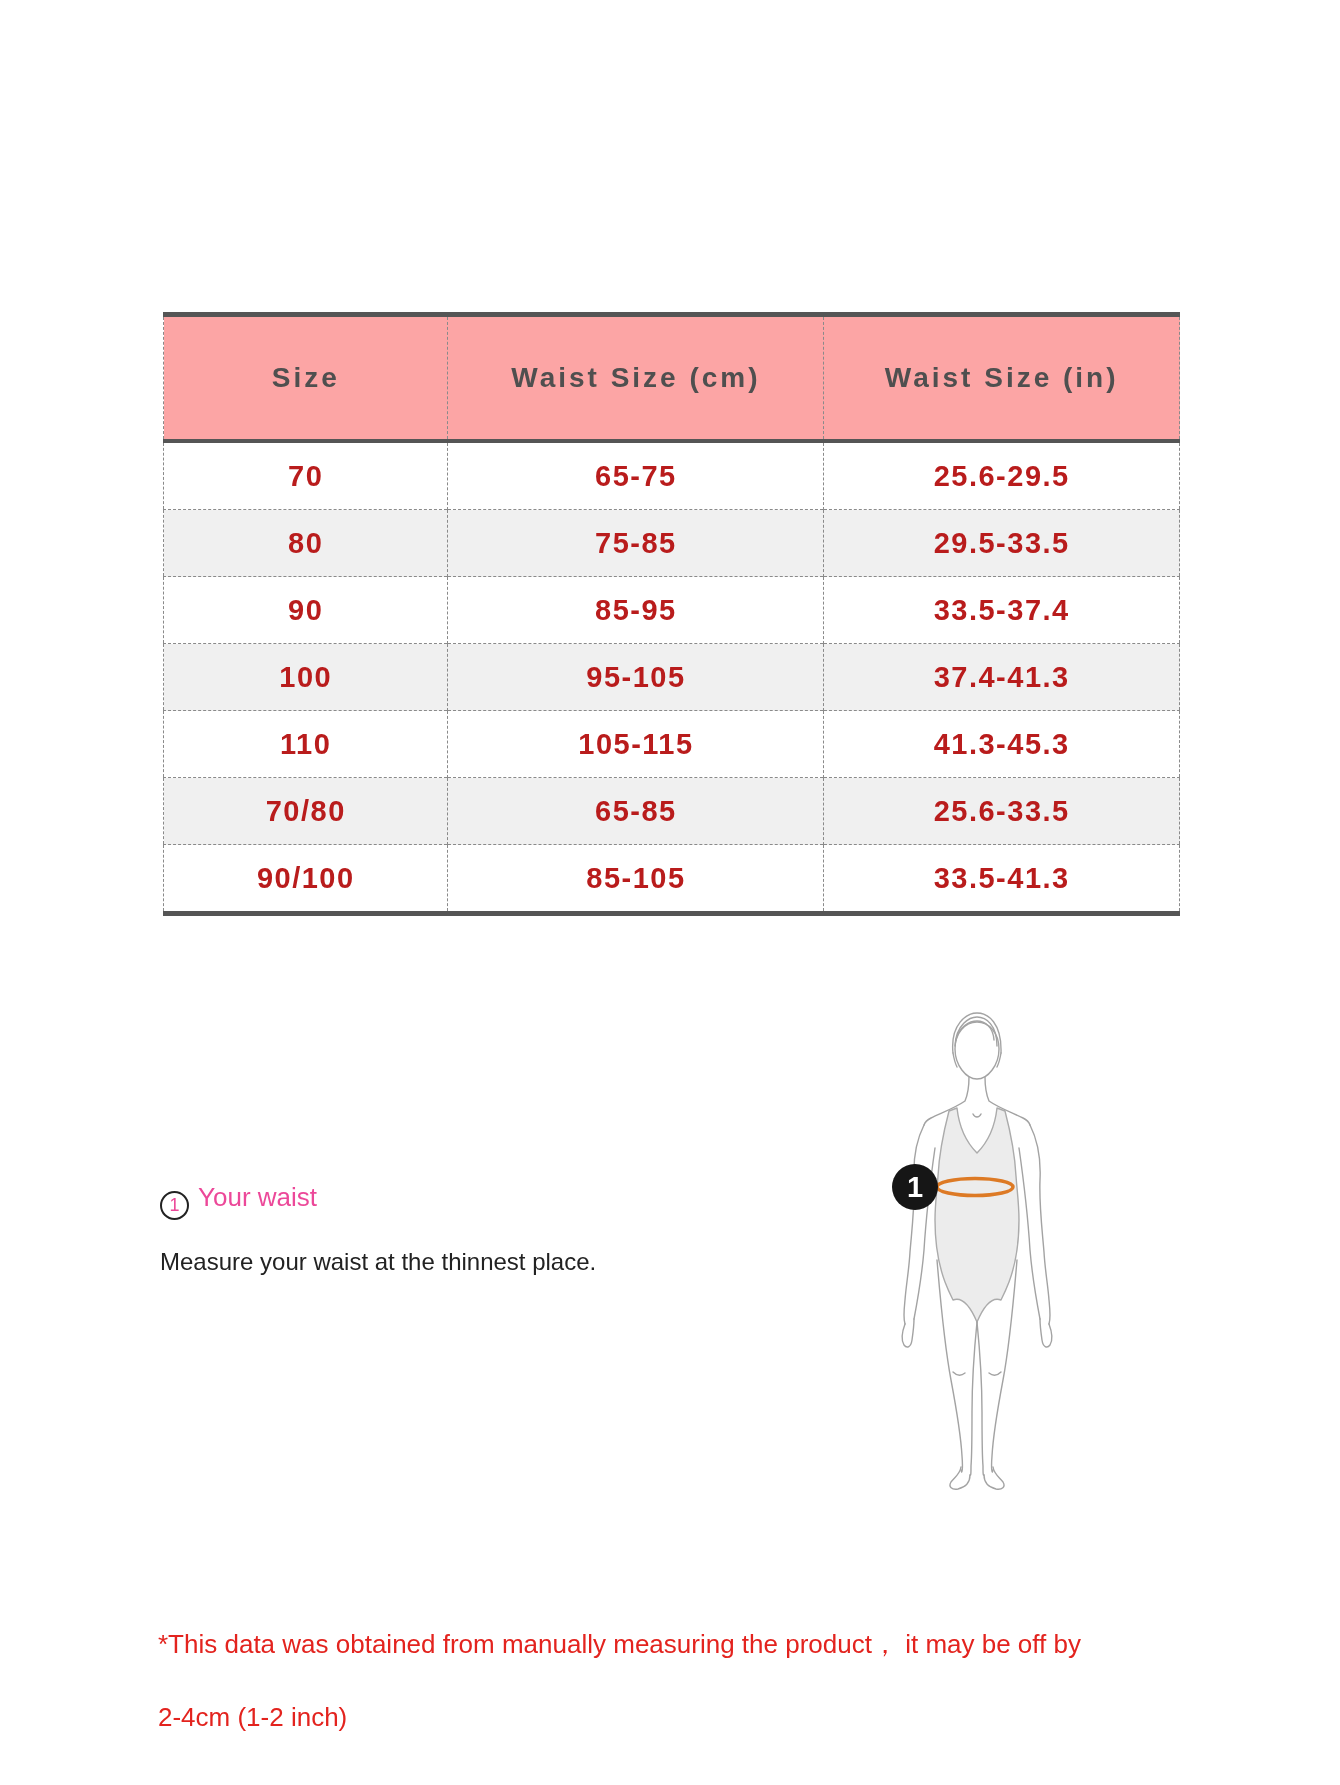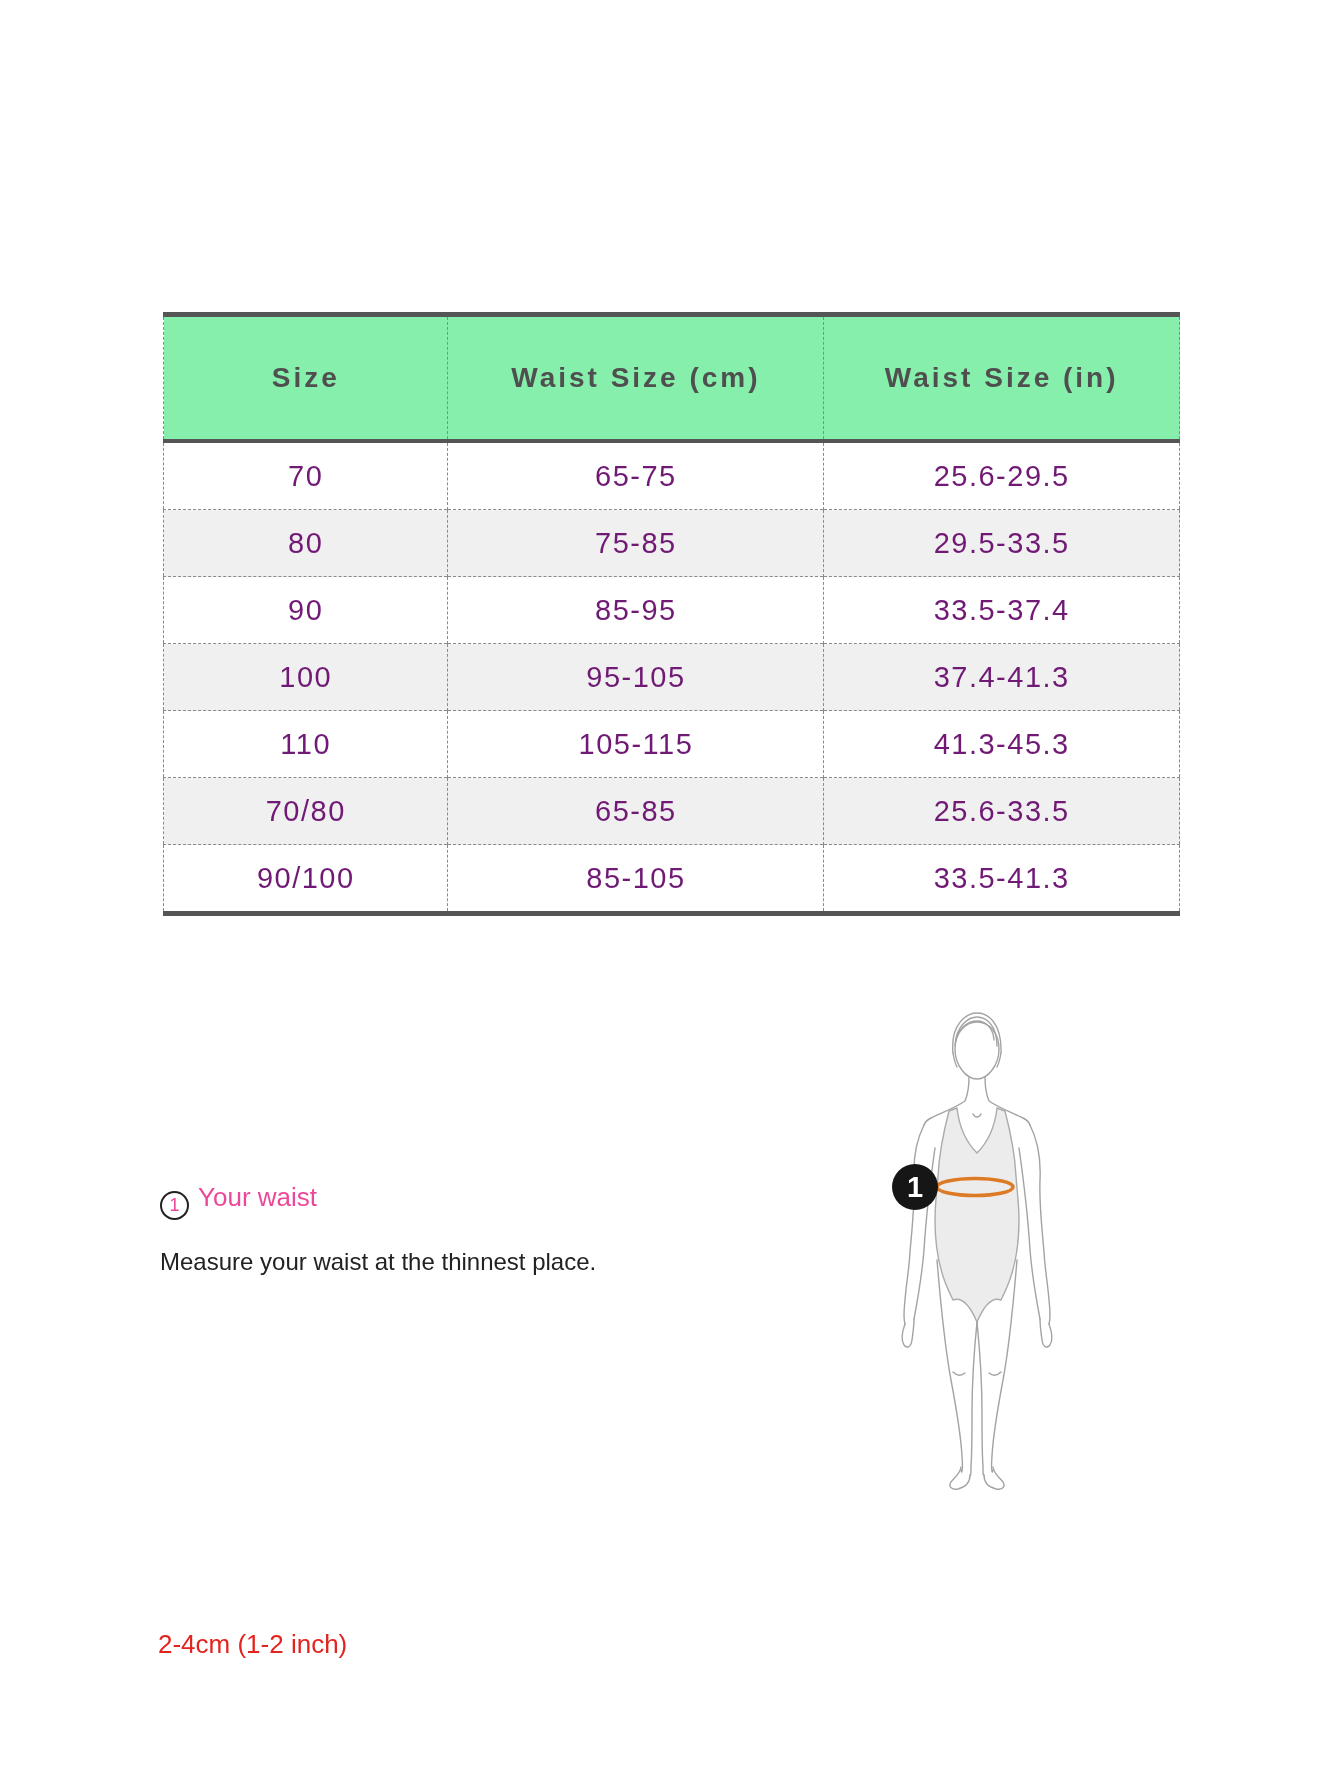--- a/index.html
+++ b/index.html
@@ -26,25 +26,25 @@
     border-right:1px dashed #8a8a8a;
   }
   .size-table col.c1{width:28%;}
   .size-table col.c2{width:37%;}
   .size-table col.c3{width:35%;}
   .size-table th{
     height:120px;
     font-size:28px;font-weight:700;color:#4f4f4f;
     letter-spacing:3px;text-align:center;vertical-align:middle;
     border-bottom:4px solid #555;
-    background:#86efac;
+    background:#fca5a5;
   }
   .size-table td{
     height:64px;
-    font-size:29px;font-weight:400;color:#701a75;
+    font-size:29px;font-weight:700;color:#b91c1c;
     letter-spacing:1.5px;text-align:center;vertical-align:middle;
   }
   .size-table th + th, .size-table td + td{
     border-left:1px dashed #8a8a8a;
   }
   .size-table tbody tr + tr td{
     border-top:1px dashed #8a8a8a;
   }
   .size-table tbody tr:nth-child(even) td{
     background:#f0f0f0;
@@ -183,16 +183,17 @@
       </g>
 
       <ellipse cx="90" cy="179" rx="38" ry="8.5" fill="none" stroke="#dd7a25" stroke-width="3.5"></ellipse>
 
       <circle cx="30" cy="179" r="23" fill="#161616"></circle>
       <text x="30" y="189" text-anchor="middle" font-size="29" font-weight="bold" fill="#ffffff" font-family="Liberation Sans, DejaVu Sans, sans-serif">1</text>
     </svg>
   </div>
 
   <div class="disclaimer">
+    <div>*This data was obtained from manually measuring the product，  it may be off by</div>
     <div>2-4cm (1-2 inch)</div>
   </div>
 
 </div>
 
 </body></html>

